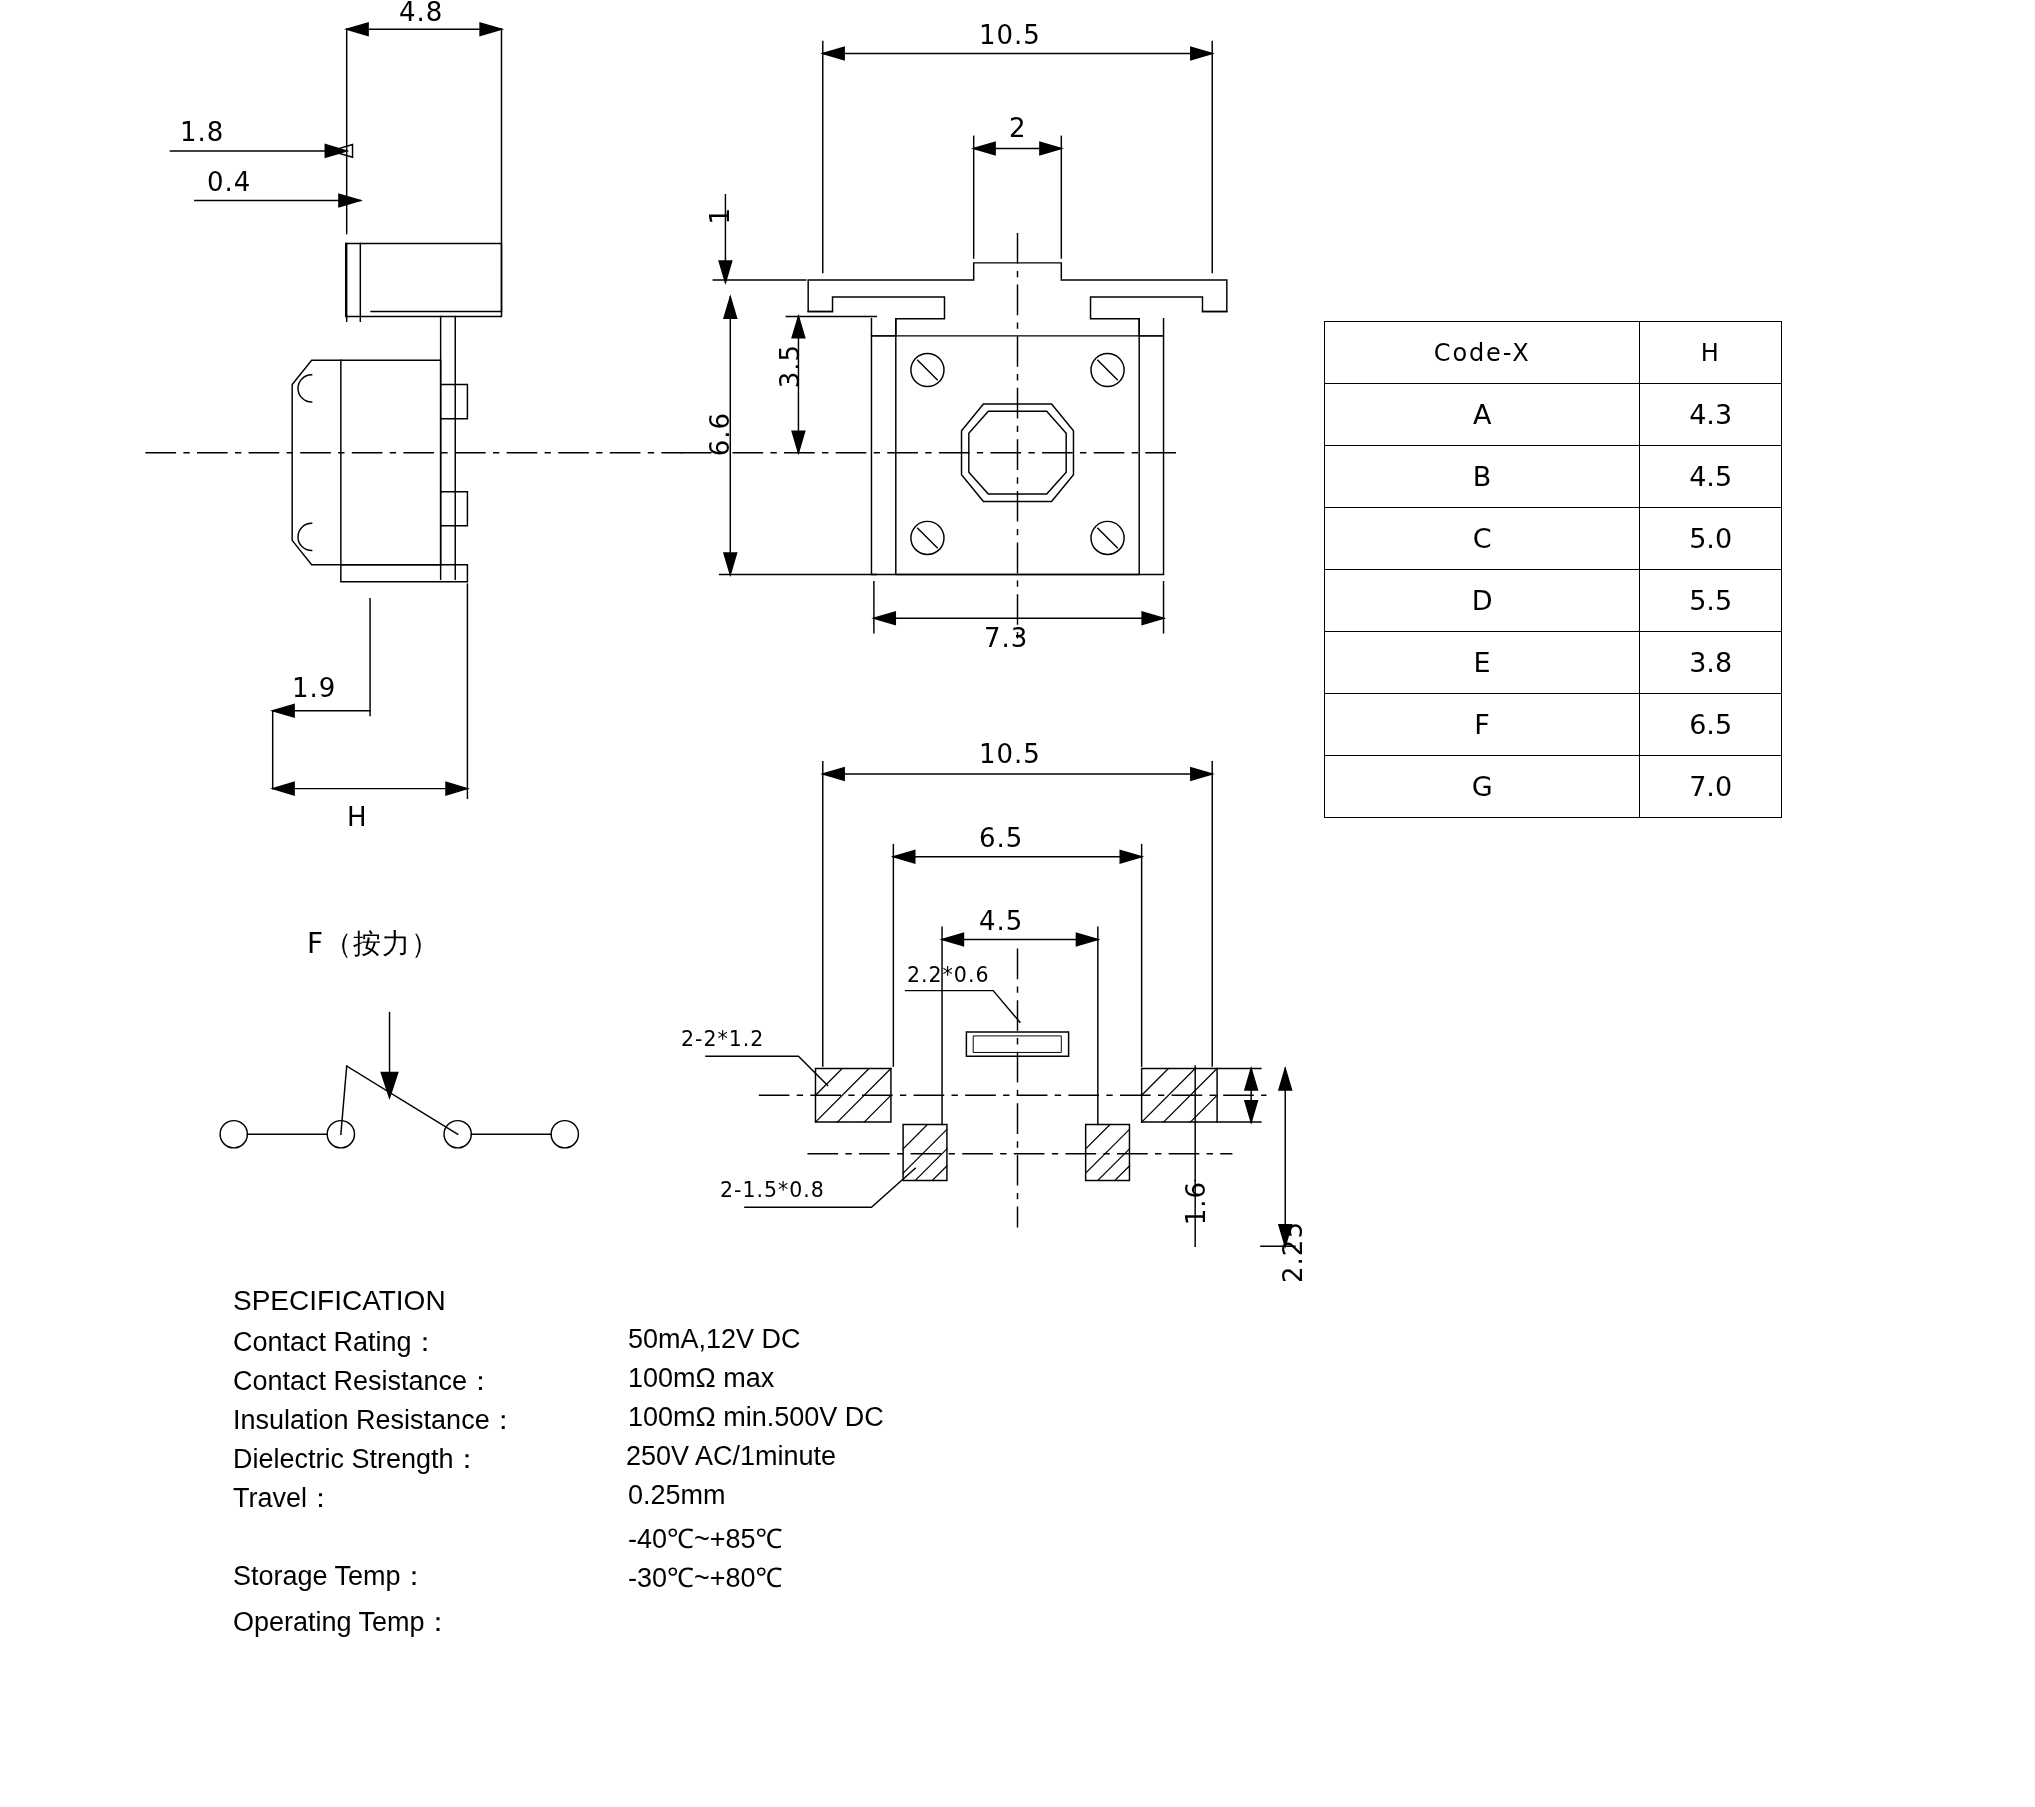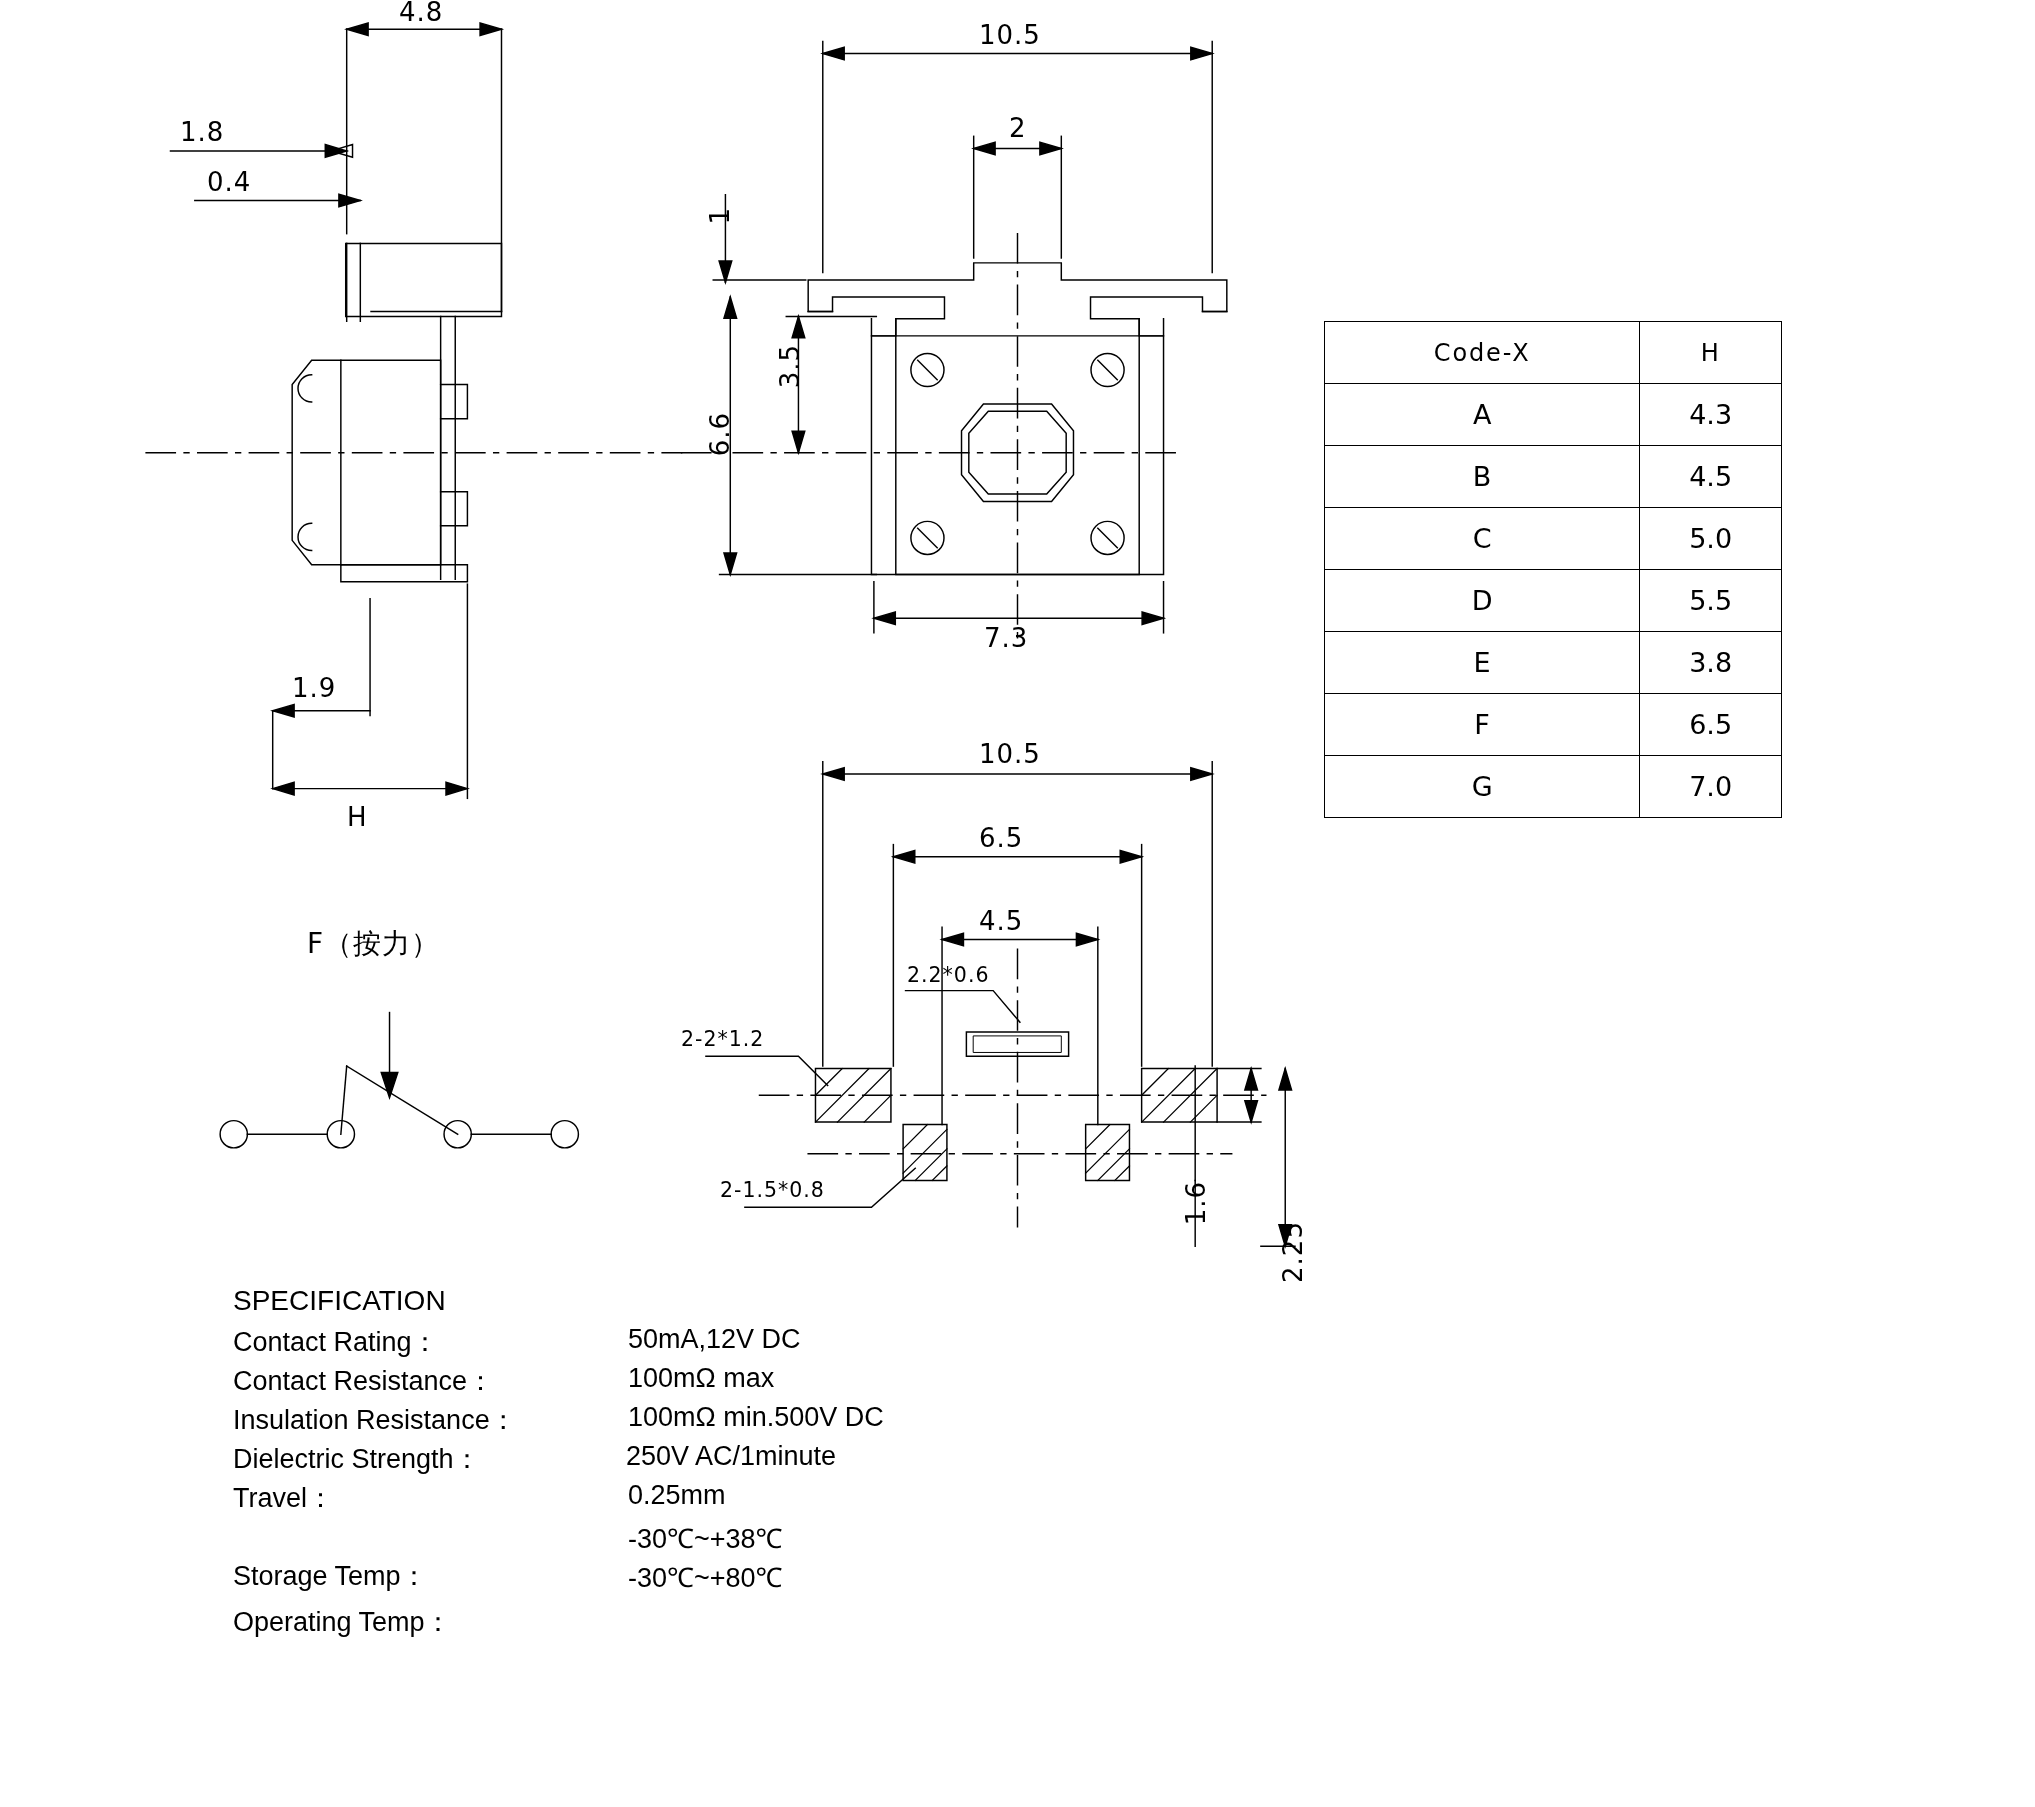--- a/index.html
+++ b/index.html
@@ -335,17 +335,17 @@
 <div class="spec" style="left:233px; top:1402px;">Insulation Resistance：</div>
 <div class="spec" style="left:628px; top:1402px;">100mΩ min.500V DC</div>
 
 <div class="spec" style="left:233px; top:1441px;">Dielectric  Strength：</div>
 <div class="spec" style="left:626px; top:1441px;">250V AC/1minute</div>
 
 <div class="spec" style="left:233px; top:1480px;">Travel：</div>
 <div class="spec" style="left:628px; top:1480px;">0.25mm</div>
 
 <div class="spec" style="left:233px; top:1604px;">Operating Temp：</div>
-<div class="spec" style="left:628px; top:1519px;">-30℃~+38℃</div>
+<div class="spec" style="left:628px; top:1519px;">-40℃~+85℃</div>
 
 <div class="spec" style="left:233px; top:1558px;">Storage Temp：</div>
 <div class="spec" style="left:628px; top:1558px;">-30℃~+80℃</div>
 
 
 </body></html>

